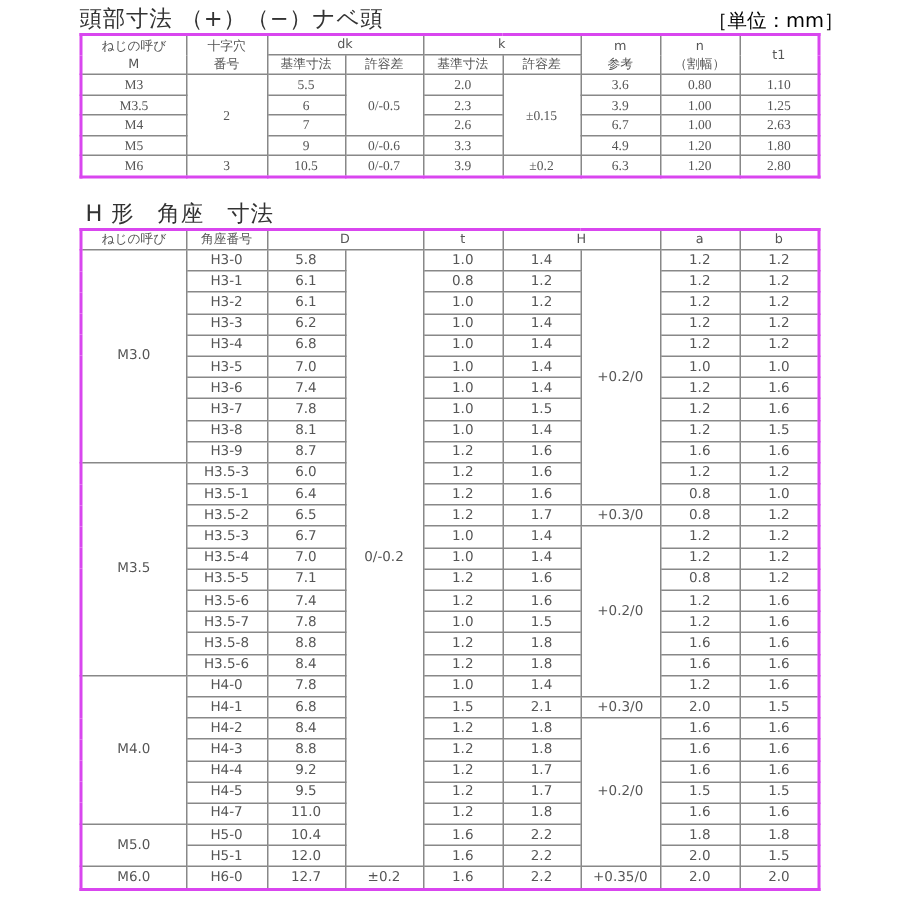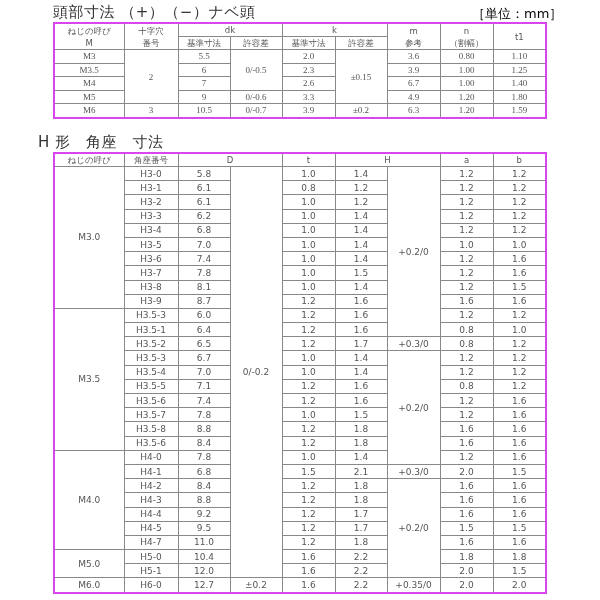--- a/index.html
+++ b/index.html
@@ -70,46 +70,46 @@
     <td>3.9</td>
     <td>1.00</td>
     <td>1.25</td>
   </tr>
   <tr>
     <td>M4</td>
     <td>7</td>
     <td>2.6</td>
     <td>6.7</td>
     <td>1.00</td>
-    <td>1.40</td>
+    <td>2.63</td>
   </tr>
   <tr>
     <td>M5</td>
     <td>9</td>
     <td>0/-0.6</td>
     <td>3.3</td>
     <td>4.9</td>
     <td>1.20</td>
     <td>1.80</td>
   </tr>
   <tr>
     <td>M6</td>
     <td>3</td>
     <td>10.5</td>
     <td>0/-0.7</td>
     <td>3.9</td>
     <td>±0.2</td>
     <td>6.3</td>
     <td>1.20</td>
-    <td>1.59</td>
+    <td>2.80</td>
   </tr>
 </tbody>
   </table>
 
-<div class="title" style="left:38px;top:133px;">H 形　角座　寸法</div>
+<div class="title" style="left:57px;top:133px;">H 形　角座　寸法</div>
 
 <table id="t2">
   <colgroup>
     <col style="width:70px">
       <col style="width:54px">
       <col style="width:52px">
       <col style="width:52px">
     <col style="width:53px">
       <col style="width:52px">
       <col style="width:53px">

